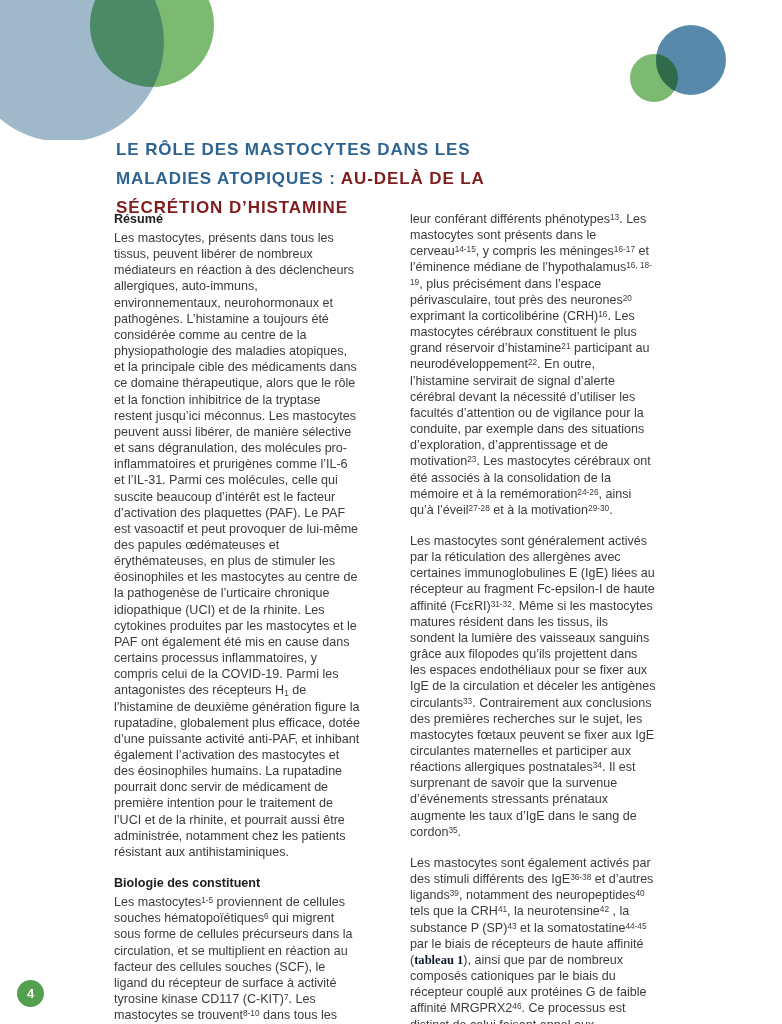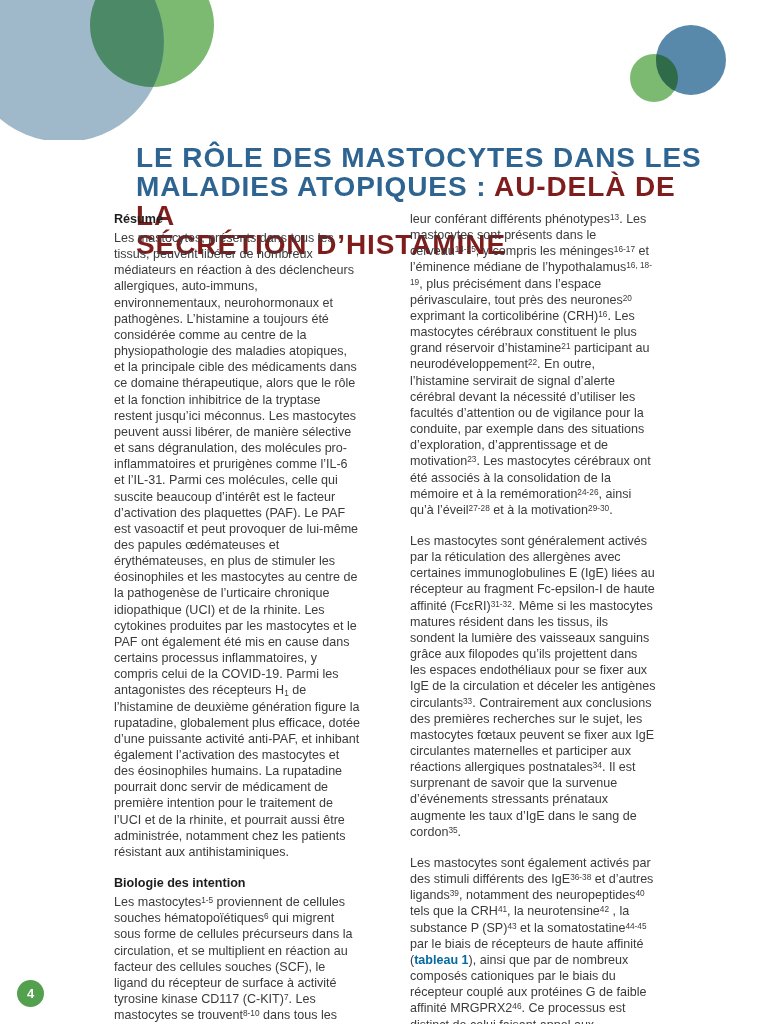--- a/index.html
+++ b/index.html
@@ -24,26 +24,25 @@
   }
   #deco-top-left { left: 0; }
   #deco-top-right { right: 0; }
 
   
   #title-block {
     position: absolute;
     left: 116px;
     top: 124px;
     width: 570px;
-    font-size: 28px;
+    font-size: 17px;
     font-weight: bold;
     letter-spacing: 0.9px;
     line-height: 29px;
     text-transform: uppercase;
-    margin-left: 20px;
   }
   .title-blue  { color: #2e6491; }
   .title-green { color: #7f1d1d; }
 
   
   #content {
     position: absolute;
     left: 114px;
     top: 211px;
     width: 551px;
@@ -74,21 +73,21 @@
   sup {
     font-size: 0.66em;
     line-height: 0;
     vertical-align: 0.42em;
   }
   sub {
     font-size: 0.66em;
     line-height: 0;
     vertical-align: -0.22em;
   }
-  b.inline-bold { font-weight: bold; color: #0369a1; }
+  b.inline-bold { font-weight: bold; color: #0f172a; font-family: Liberation Serif, serif; }
 
   
   #page-badge {
     position: absolute;
     left: 17px;
     bottom: 17px;
     width: 27px;
     height: 27px;
     border-radius: 50%;
     background: #53a04f;
@@ -137,21 +136,21 @@
 </h1>
 
 <div id="content">
 
   <div class="column">
 
     <h2 class="section-head">Résumé</h2>
 
     <p class="para"><span>Les mastocytes, présents dans tous les tissus, peuvent libérer de nombreux médiateurs en réaction à des déclencheurs allergiques, auto-immuns, environnementaux, neurohormonaux et pathogènes. L’histamine a toujours été considérée comme au centre de la physiopathologie des maladies atopiques, et la principale cible des médicaments dans ce domaine thérapeutique, alors que le rôle et la fonction inhibitrice de la tryptase restent jusqu’ici méconnus. Les mastocytes peuvent aussi libérer, de manière sélective et sans dégranulation, des molécules pro-inflammatoires et prurigènes comme l’IL-6 et l’IL-31. Parmi ces molécules, celle qui suscite beaucoup d’intérêt est le facteur d’activation des plaquettes (PAF). Le PAF est vasoactif et peut provoquer de lui-même des papules œdémateuses et érythémateuses, en plus de stimuler les éosinophiles et les mastocytes au centre de la pathogenèse de l’urticaire chronique idiopathique (UCI) et de la rhinite. Les cytokines produites par les mastocytes et le PAF ont également été mis en cause dans certains processus inflammatoires, y compris celui de la COVID-19. Parmi les antagonistes des récepteurs H</span><sub>1</sub><span> de l’histamine de deuxième génération figure la rupatadine, globalement plus efficace, dotée d’une puissante activité anti-PAF, et inhibant également l’activation des mastocytes et des éosinophiles humains. La rupatadine pourrait donc servir de médicament de première intention pour le traitement de l’UCI et de la rhinite, et pourrait aussi être administrée, notamment chez les patients résistant aux antihistaminiques.</span></p>
 
-    <h2 class="section-head">Biologie des intention</h2>
+    <h2 class="section-head">Biologie des constituent</h2>
 
     <p class="para"><span>Les mastocytes</span><sup>1-5</sup><span> proviennent de cellules souches hématopoïétiques</span><sup>6</sup><span> qui migrent sous forme de cellules précurseurs dans la circulation, et se multiplient en réaction au facteur des cellules souches (SCF), le ligand du récepteur de surface à activité tyrosine kinase CD117 (C-KIT)</span><sup>7</sup><span>. Les mastocytes se trouvent</span><sup>8-10</sup><span> dans tous les tissus</span><sup>11</sup><span> périvasculaires et parviennent à maturité sous l’influence de facteurs micro-environnementaux locaux</span></p>
 
   </div>
 
   <div class="column">
 
     <p class="para"><span>leur conférant différents phénotypes</span><sup>13</sup><span>. Les mastocytes sont présents dans le cerveau</span><sup>14-15</sup><span>, y compris les méninges</span><sup>16-17</sup><span> et l’éminence médiane de l’hypothalamus</span><sup>16, 18-19</sup><span>, plus précisément dans l’espace périvasculaire, tout près des neurones</span><sup>20</sup><span> exprimant la corticolibérine (CRH)</span><sup>16</sup><span>. Les mastocytes cérébraux constituent le plus grand réservoir d’histamine</span><sup>21</sup><span> participant au neurodéveloppement</span><sup>22</sup><span>. En outre, l’histamine servirait de signal d’alerte cérébral devant la nécessité d’utiliser les facultés d’attention ou de vigilance pour la conduite, par exemple dans des situations d’exploration, d’apprentissage et de motivation</span><sup>23</sup><span>. Les mastocytes cérébraux ont été associés à la consolidation de la mémoire et à la remémoration</span><sup>24-26</sup><span>, ainsi qu’à l’éveil</span><sup>27-28</sup><span> et à la motivation</span><sup>29-30</sup><span>.</span></p>
 
     <p class="para"><span>Les mastocytes sont généralement activés par la réticulation des allergènes avec certaines immunoglobulines E (IgE) liées au récepteur au fragment Fc-epsilon-I de haute affinité (FcεRI)</span><sup>31-32</sup><span>. Même si les mastocytes matures résident dans les tissus, ils sondent la lumière des vaisseaux sanguins grâce aux filopodes qu’ils projettent dans les espaces endothéliaux pour se fixer aux IgE de la circulation et déceler les antigènes circulants</span><sup>33</sup><span>. Contrairement aux conclusions des premières recherches sur le sujet, les mastocytes fœtaux peuvent se fixer aux IgE circulantes maternelles et participer aux réactions allergiques postnatales</span><sup>34</sup><span>. Il est surprenant de savoir que la survenue d’événements stressants prénataux augmente les taux d’IgE dans le sang de cordon</span><sup>35</sup><span>.</span></p>

